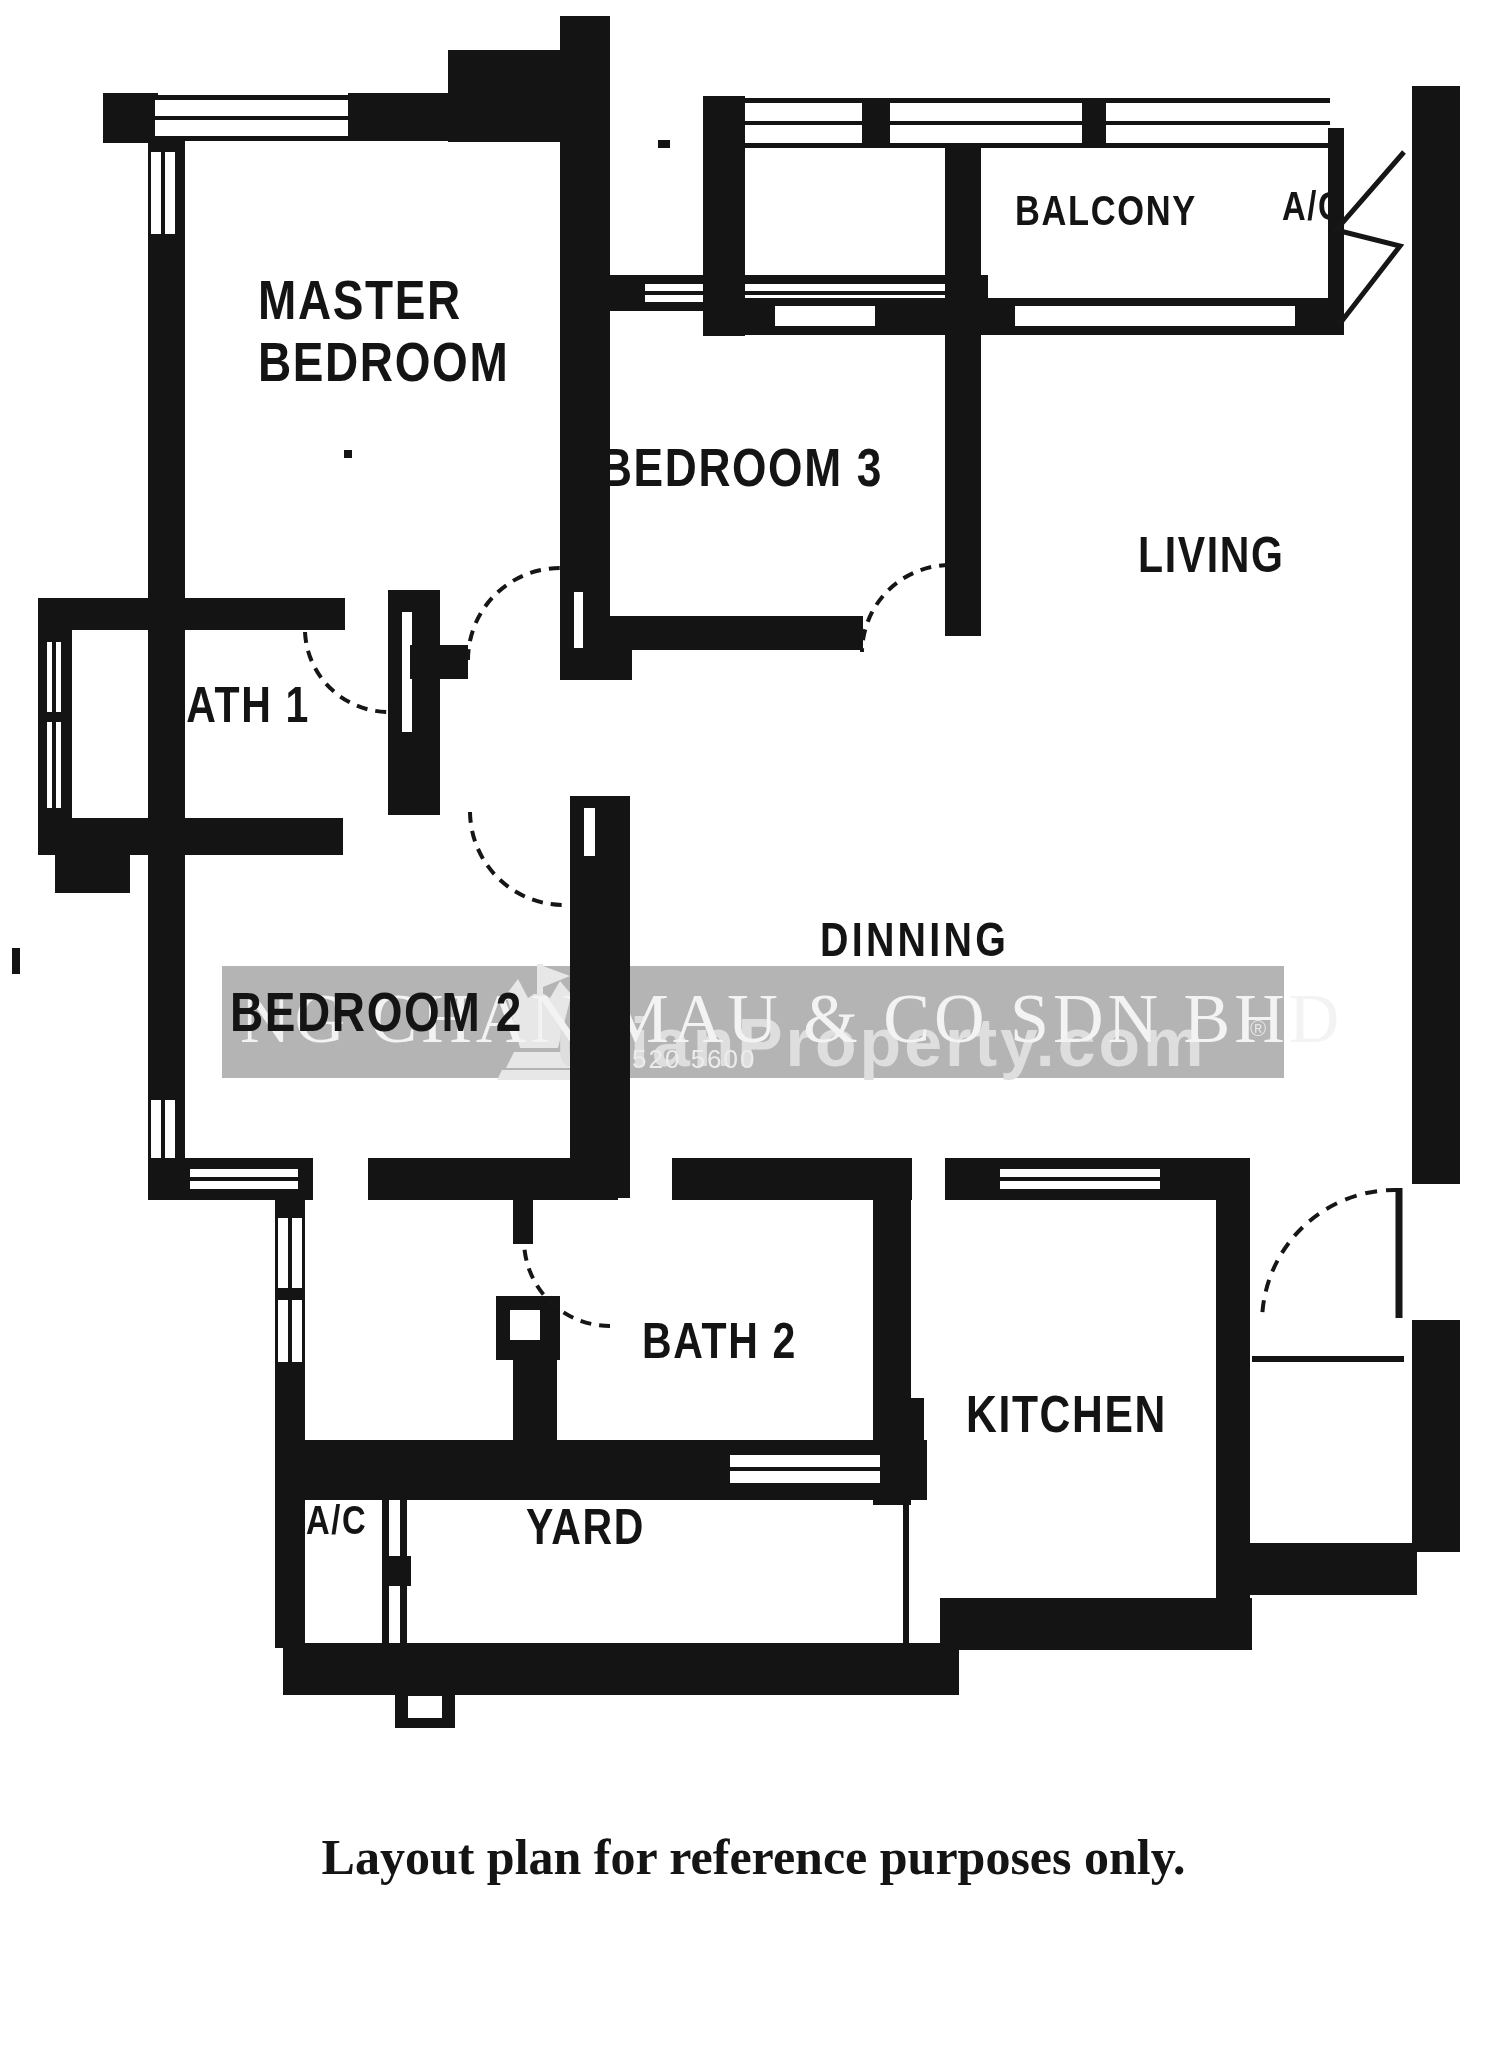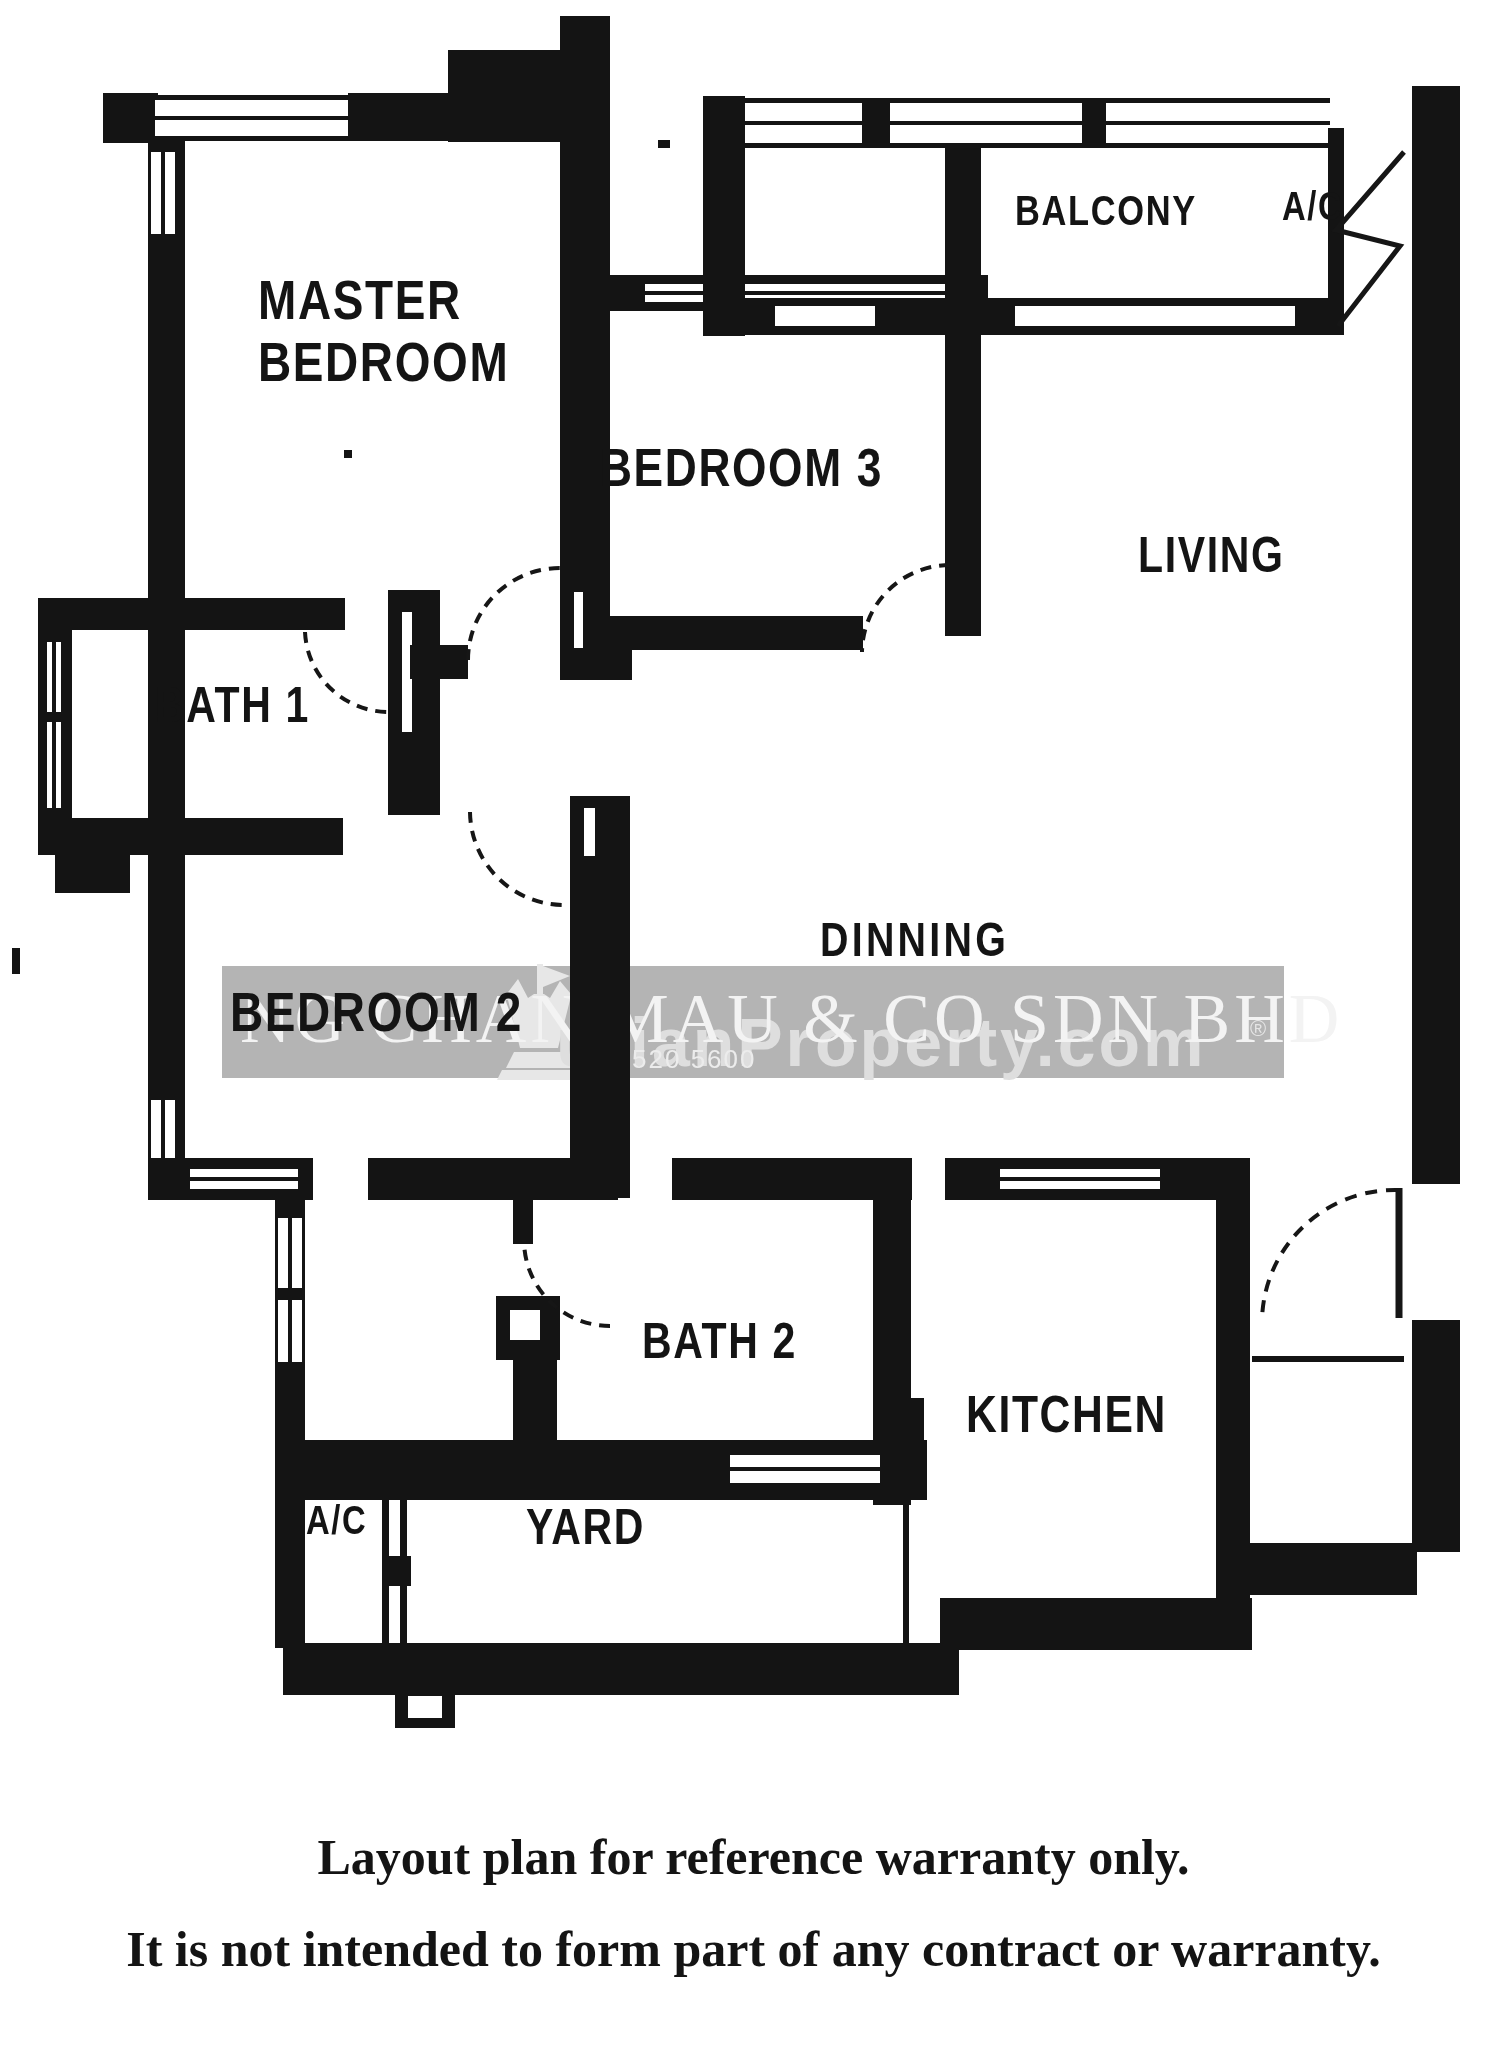--- a/index.html
+++ b/index.html
@@ -155,16 +155,15 @@
   <div class="lbl" style="left:1282px;top:186px;font-size:40px;">A/C</div>
   <div class="lbl" style="left:1138px;top:530px;font-size:50px;">LIVING</div>
   <div class="lbl" style="left:155px;top:680px;font-size:50px;">BATH 1</div>
   <div class="lbl" style="left:820px;top:916px;font-size:48px;letter-spacing:4px;">DINNING</div>
   <div class="lbl" style="left:230px;top:984px;font-size:56px;">BEDROOM 2</div>
   <div class="lbl" style="left:642px;top:1316px;font-size:50px;">BATH 2</div>
   <div class="lbl" style="left:966px;top:1388px;font-size:52px;">KITCHEN</div>
   <div class="lbl" style="left:526px;top:1502px;font-size:50px;">YARD</div>
   <div class="lbl" style="left:306px;top:1500px;font-size:40px;">A/C</div>
 
-  <div class="disc" style="top:1832px;font-size:50px;">Layout plan for reference warranty only.</div>
-  <div class="disc" style="top:1924px;font-size:50px;">It is not intended to form part of any contract or warranty.</div>
+  <div class="disc" style="top:1832px;font-size:50px;">Layout plan for reference purposes only.</div>
 
 </div>
 
 </body></html>

